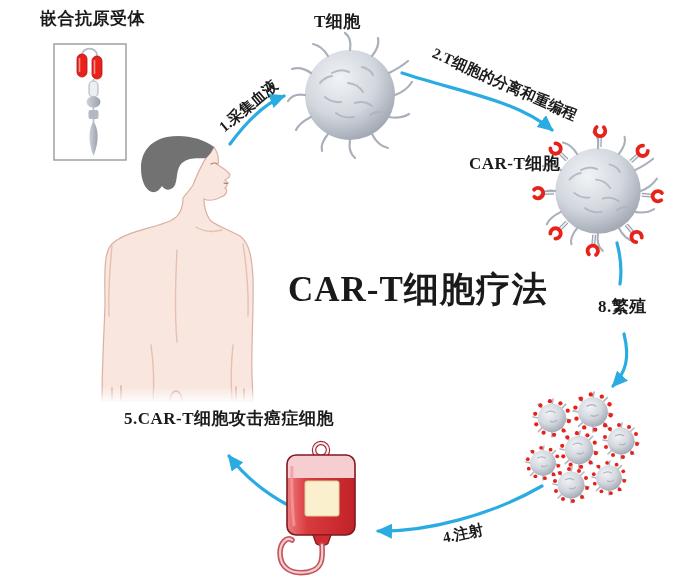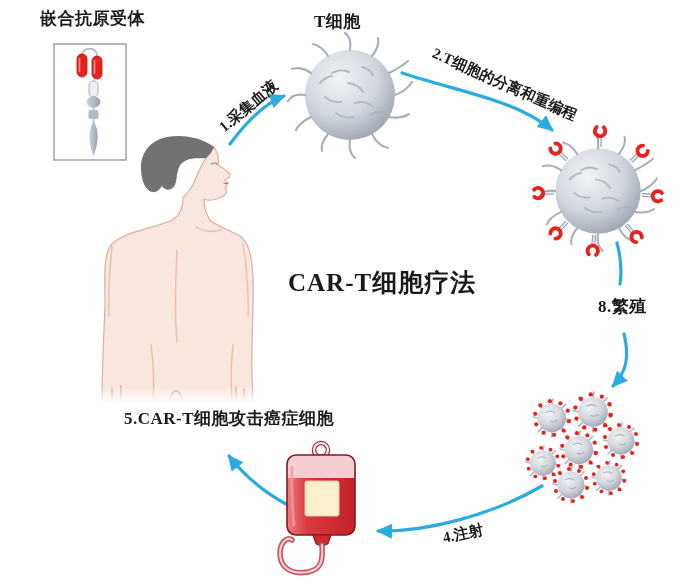--- a/index.html
+++ b/index.html
@@ -5,21 +5,21 @@
   html,body{margin:0;padding:0;background:#ffffff;}
   .canvas{
     position:relative;width:692px;height:586px;background:#ffffff;overflow:hidden;
     font-family:"Liberation Serif","DejaVu Serif",serif;color:#1a1a1a;padding-left:32px;
   }
   .canvas svg{position:absolute;left:0;top:0;}
   .label{position:absolute;white-space:nowrap;font-weight:600;color:#1a1a1a;}
   .lab-header{font-size:17px;letter-spacing:.5px;}
   .lab-step{font-size:15px;}
   .title{
-    position:absolute;left:288px;top:266px;font-size:25px;font-weight:600;
+    position:absolute;left:288px;top:266px;font-size:35px;font-weight:600;
     letter-spacing:1px;white-space:nowrap;
   }
   .rot1{left:213px;top:97px;transform:rotate(-40deg);transform-origin:center;}
   .rot2{left:437px;top:44px;transform:rotate(24deg);transform-origin:left top;}
   .rot4{left:441px;top:529px;transform:rotate(-12deg);transform-origin:left top;}
 </style>
 </head>
 <body>
 
 <div class="canvas">
@@ -235,20 +235,21 @@
   </svg>
 
   <div class="label lab-header" style="left:40px;top:7px;">嵌合抗原受体</div>
 
   <div class="label lab-header" style="left:314px;top:10px;">T细胞</div>
 
   <div class="label lab-step rot1">1.采集血液</div>
 
   <div class="label lab-step rot2">2.T细胞的分离和重编程</div>
 
+  <div class="label lab-header" style="left:469px;top:152px;">CAR-T细胞</div>
 
   <div class="label lab-header" style="left:598px;top:295px;">8.繁殖</div>
 
   <div class="label lab-step rot4">4.注射</div>
 
   <div class="label lab-header" style="left:124px;top:407px;text-align:right;">5.CAR-T细胞攻击癌症细胞</div>
 
   <div class="title">CAR-T细胞疗法</div>
 </div>
 

